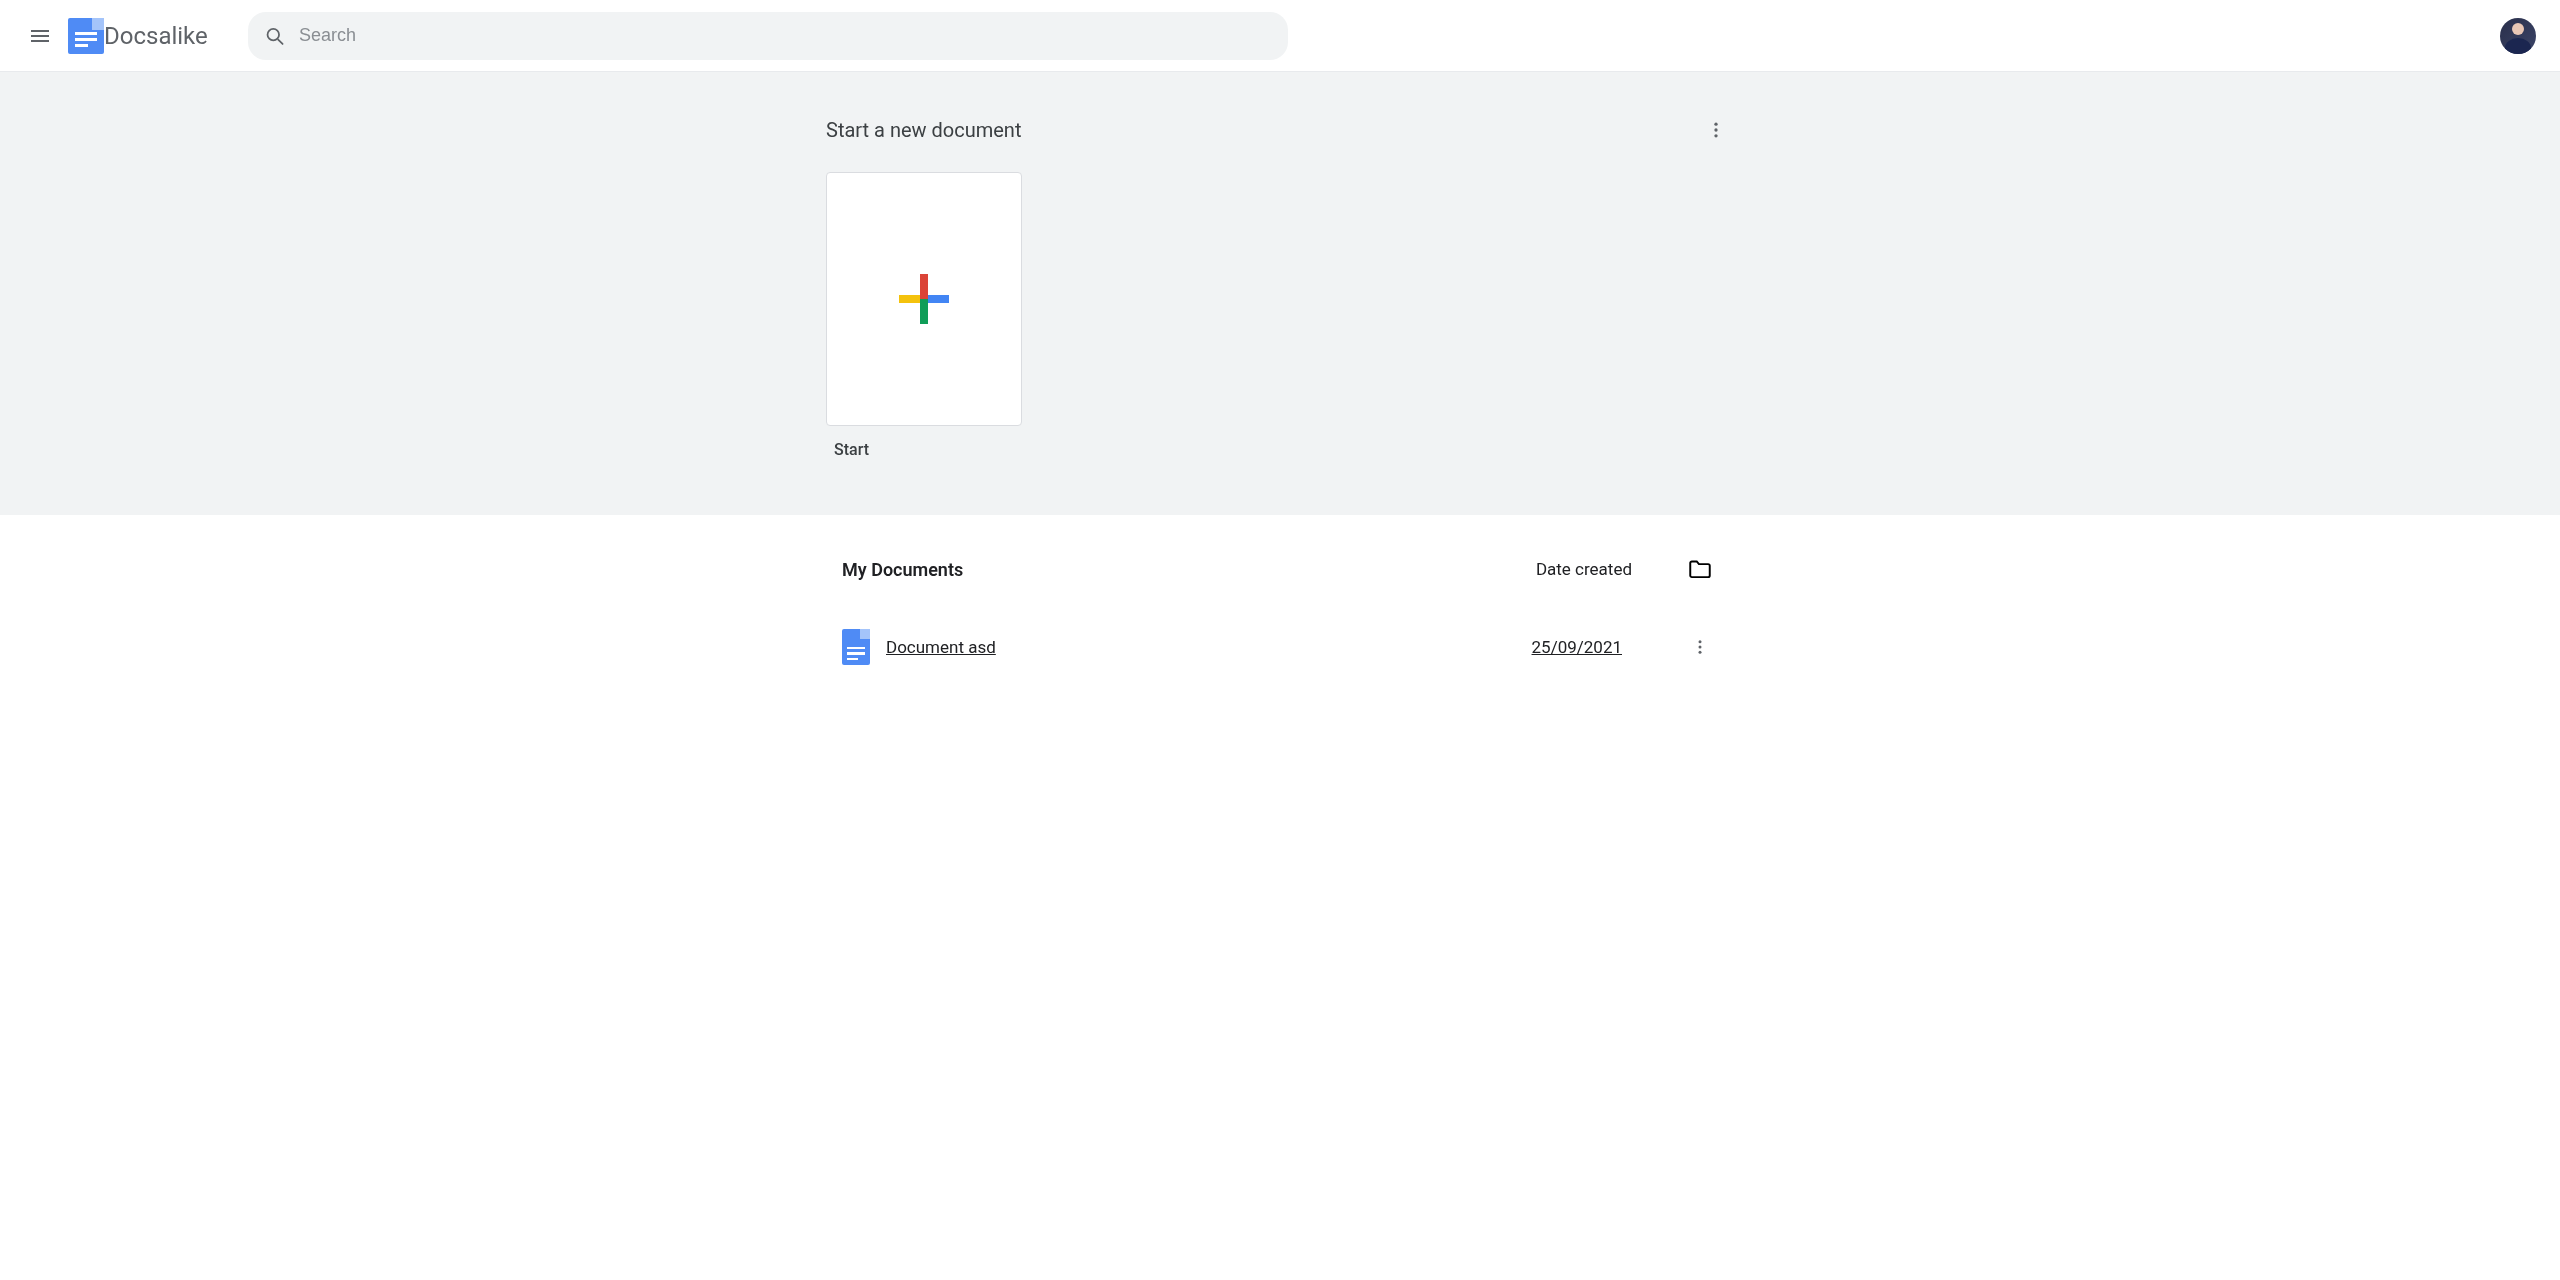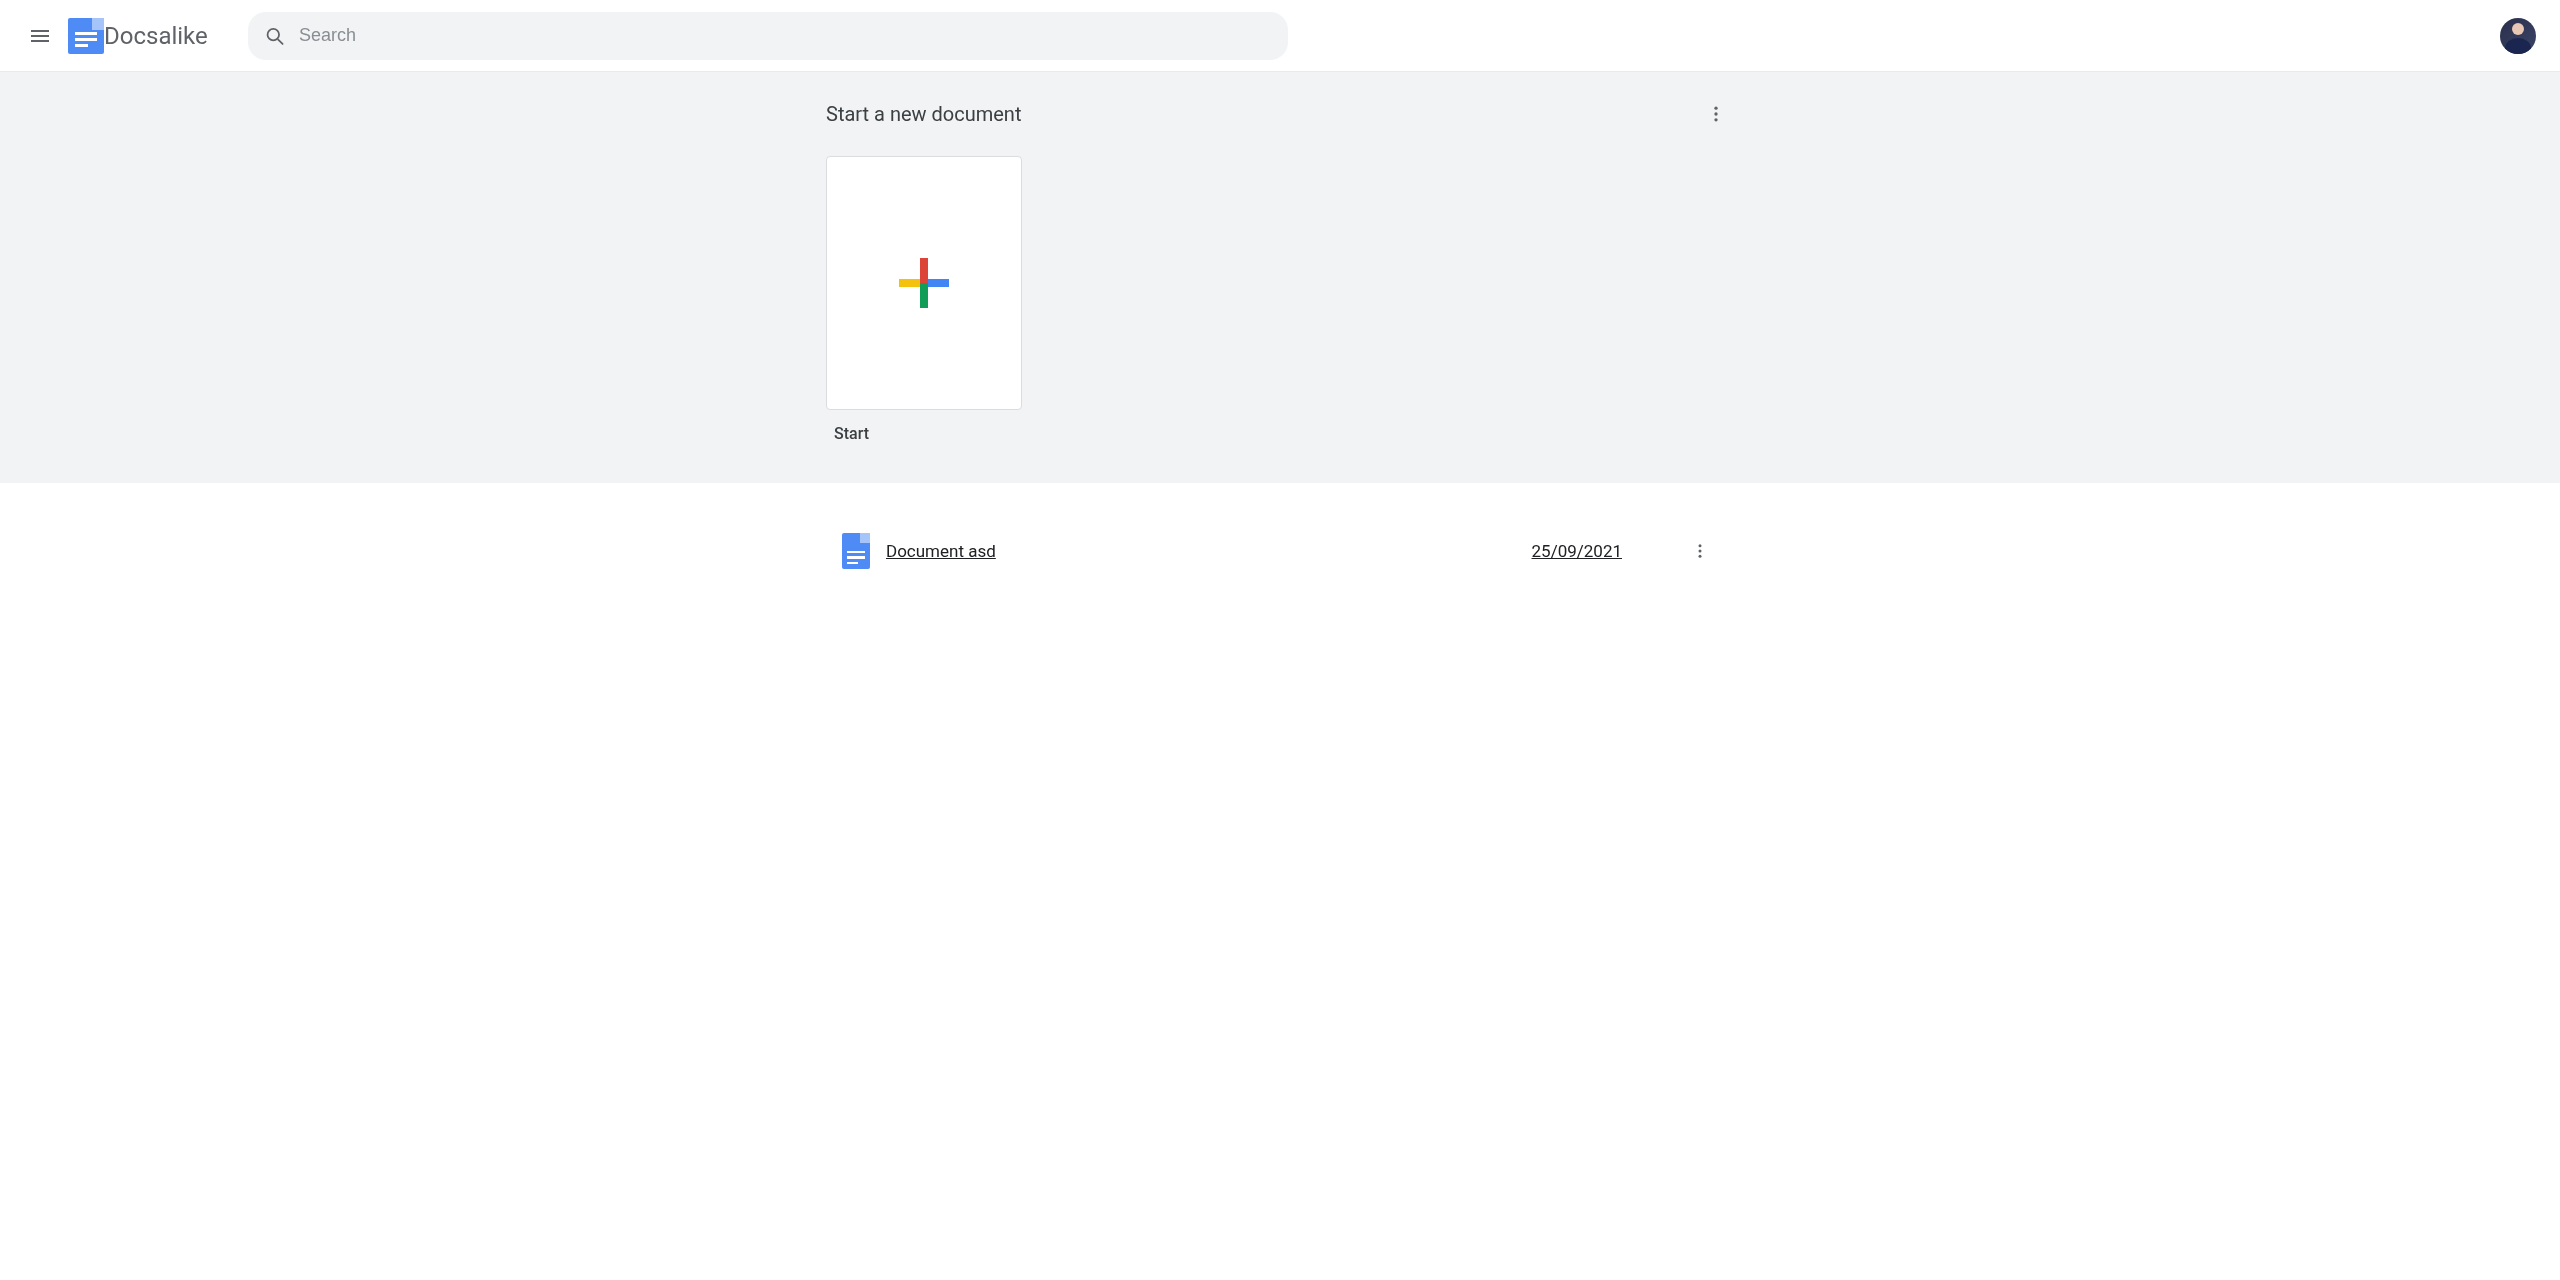--- a/index.html
+++ b/index.html
@@ -121,21 +121,21 @@
     border-radius: 50% 50% 0 0;
   }
 
   
   .templates-section {
     background: #f1f3f4;
     padding: 24px 0 40px;
   }
   .templates-inner {
     max-width: 940px;
-    margin: 0 auto;
+    margin: 16px auto;
     padding: 0 16px;
   }
   .templates-header {
     display: flex;
     align-items: center;
     justify-content: space-between;
     margin-bottom: 24px;
   }
   .templates-title {
     font-size: 20px;
@@ -320,20 +320,29 @@
           <div class="bar v-bot"></div>
         </div>
       </div>
       <div class="template-label">Start</div>
     </div>
   </div>
 </div>
 
 <div class="docs-section">
   <div class="docs-inner">
+    <div class="docs-header">
+      <div class="docs-title">My Documents</div>
+      <div class="docs-sort">Date created</div>
+      <div class="folder-btn">
+        <svg width="26" height="26" viewBox="0 0 24 24">
+            <path d="M3 6.5C3 5.67 3.67 5 4.5 5H9l2 2.5h8.5c.83 0 1.5.67 1.5 1.5v9c0 .83-.67 1.5-1.5 1.5h-15C3.67 19.5 3 18.83 3 18V6.5z"></path>
+          </svg>
+      </div>
+    </div>
 
     <div class="doc-row">
       <div class="doc-icon">
           <div class="dl">
             <span></span>
             <span></span>
             <span></span>
           </div>
         </div>
       <div class="doc-name">Document asd</div>

